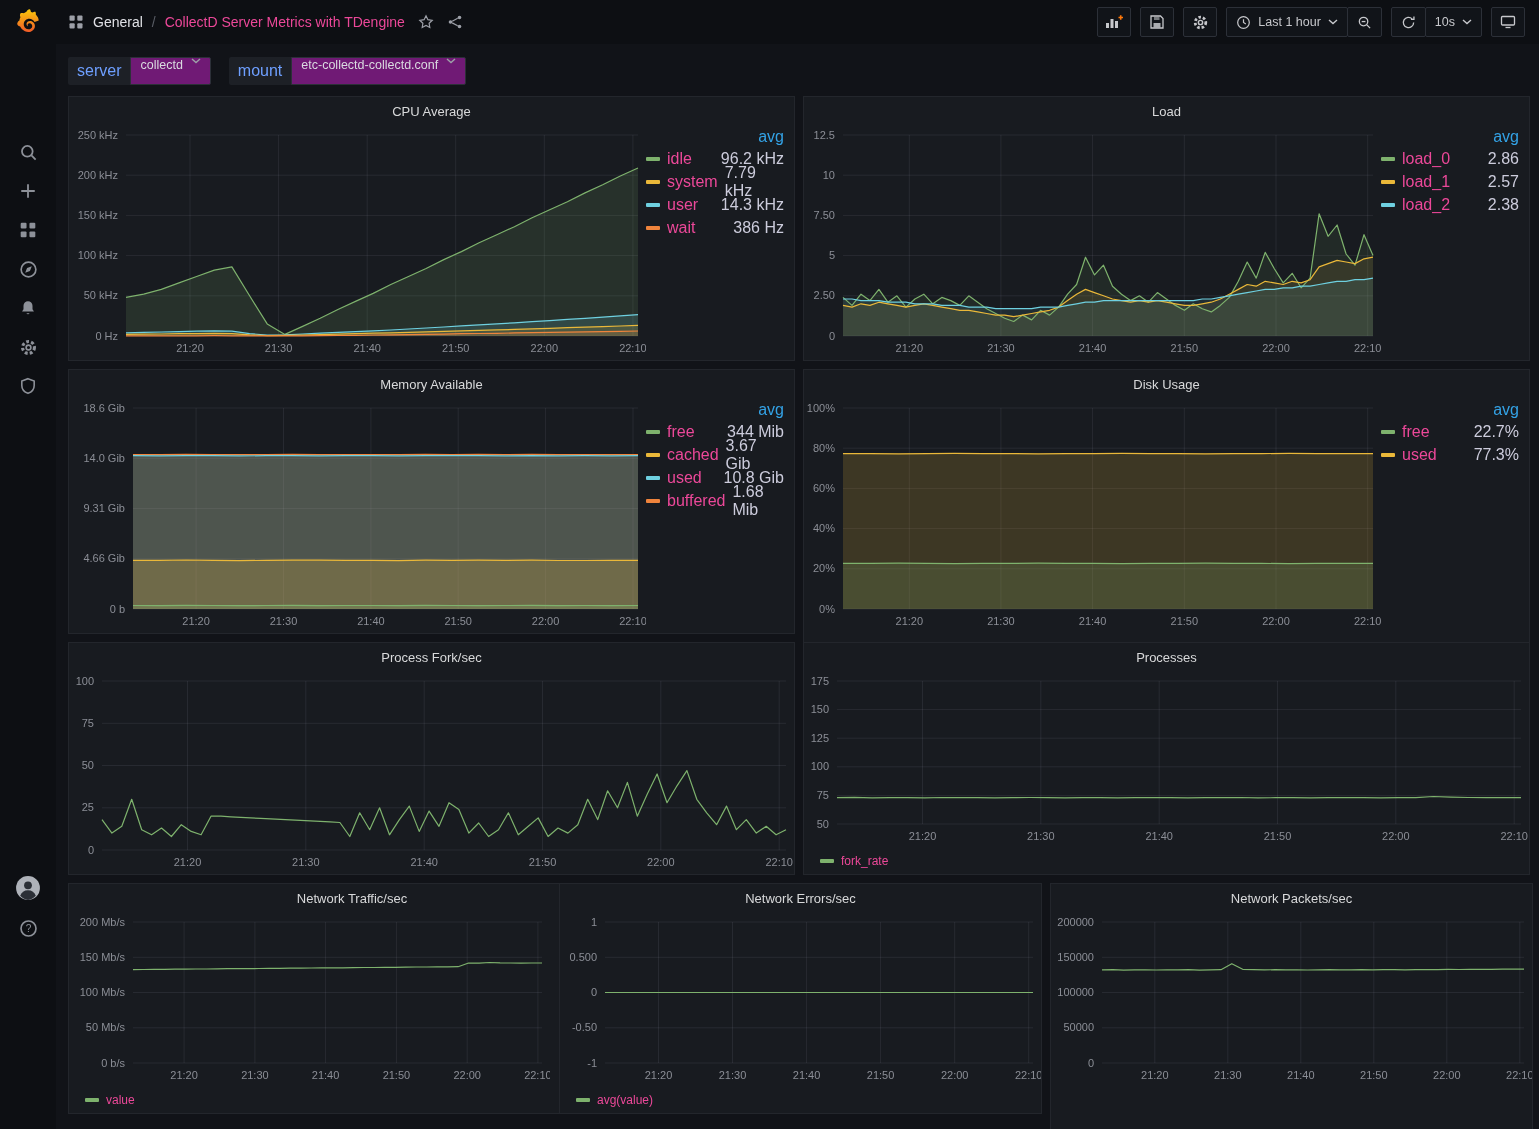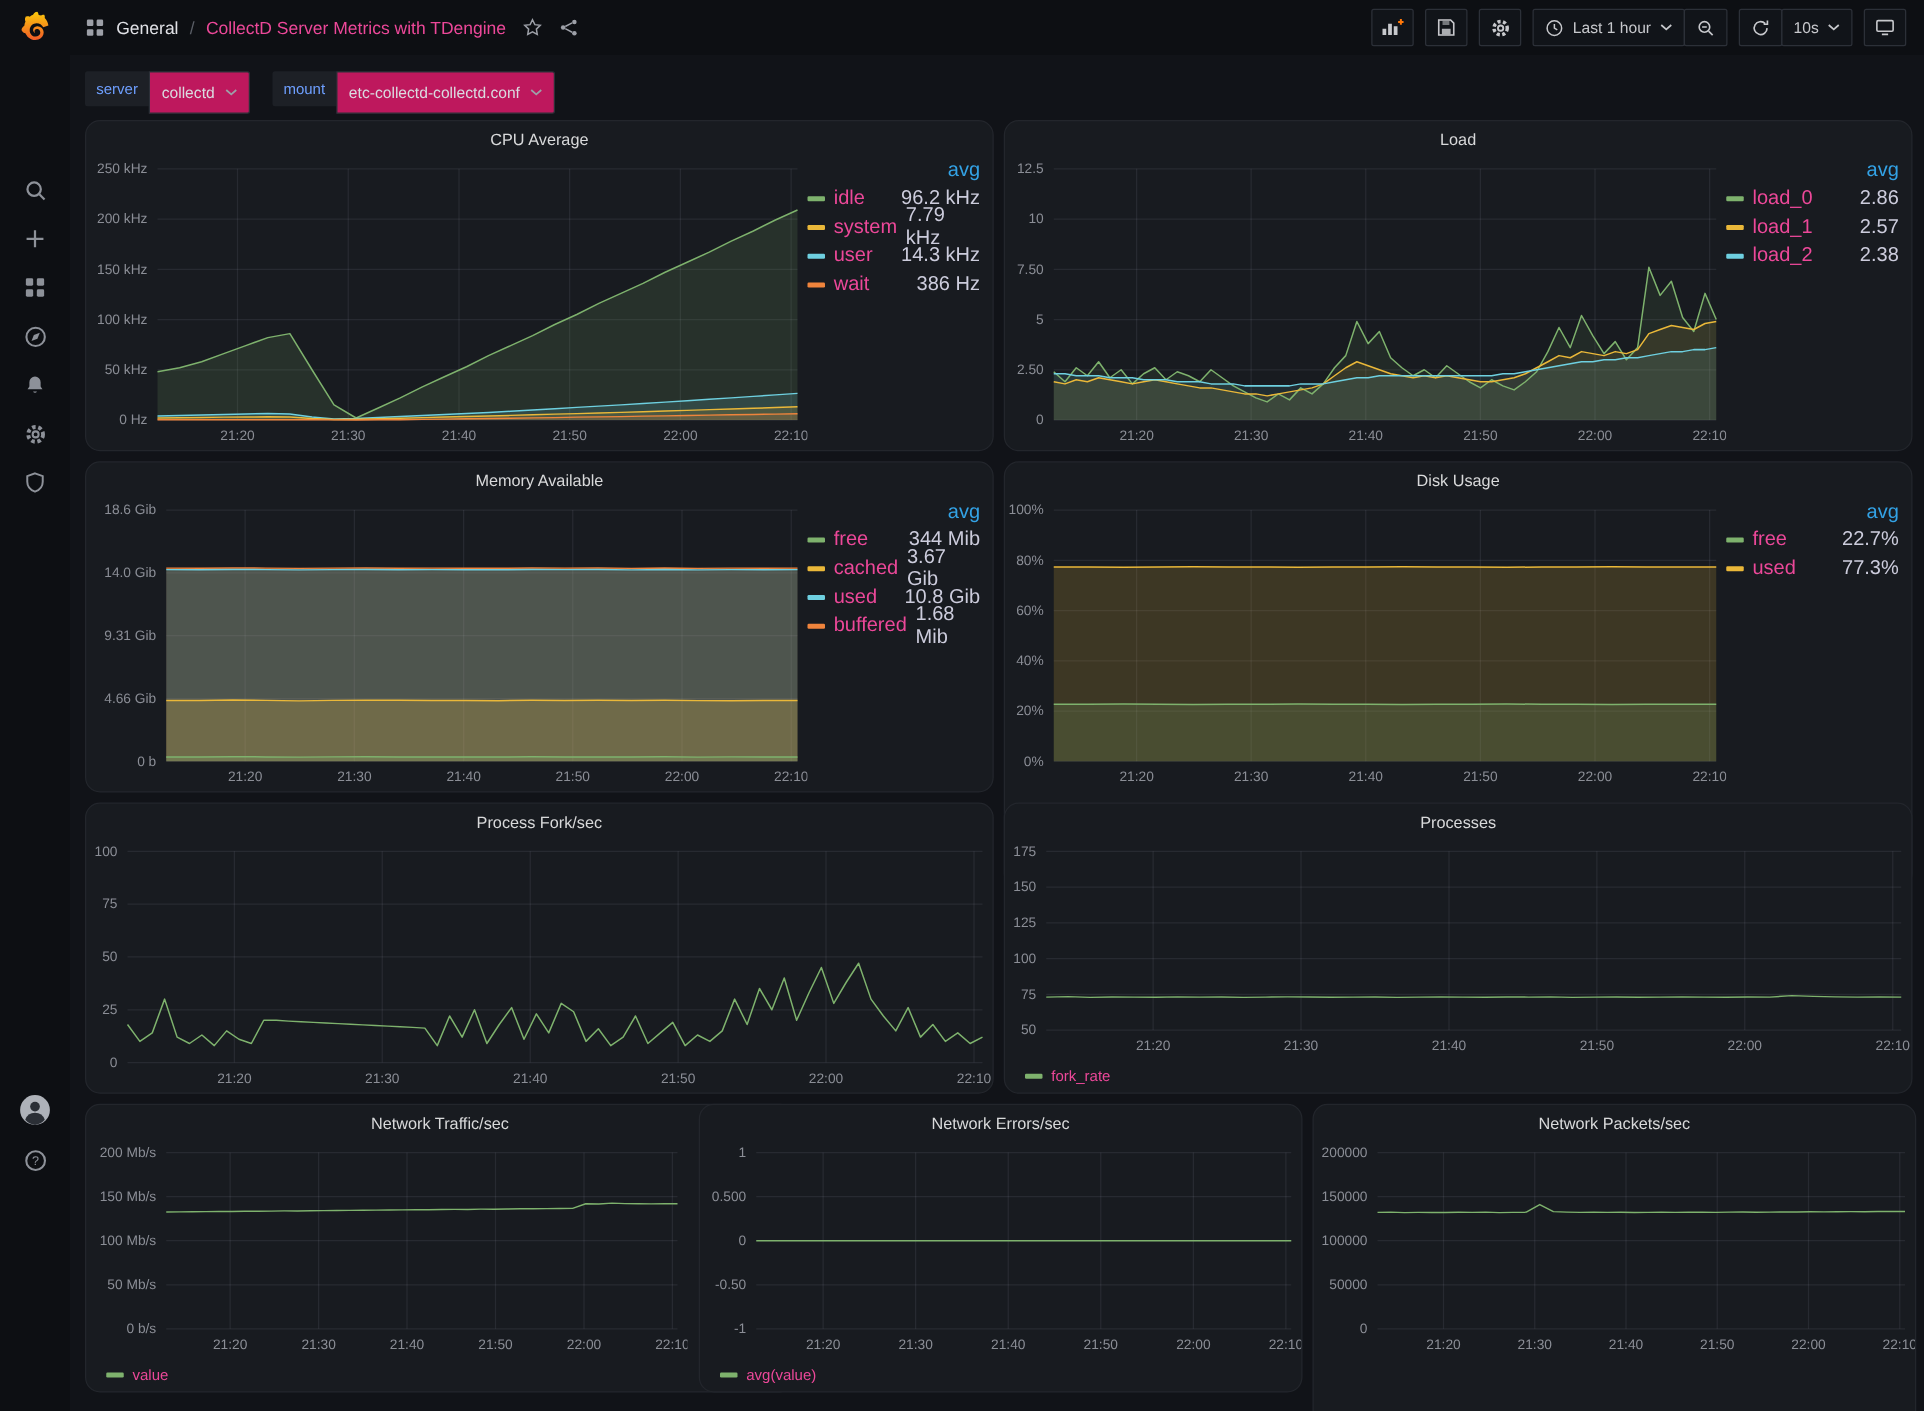--- a/index.html
+++ b/index.html
@@ -23,26 +23,26 @@
   .sq-btn{width:34px;padding:0}
   .btn-group{display:flex}
   .btn-group .bar-btn + .bar-btn{margin-left:-1px}
   
   #sidebar{position:absolute;top:44px;left:0;width:56px;height:1085px;background:#0d0f13;z-index:15}
   .side-icon{position:absolute;left:0;width:56px;height:32px;display:flex;align-items:center;
     justify-content:center;color:#8d9199;cursor:pointer}
   
   #var-row{position:absolute;top:57px;left:68px;display:flex;gap:18px;align-items:center;z-index:5}
   .var-chip{display:flex;align-items:stretch}
-  .var-label{background:#1d2026;color:#6e9fff;font-size:12px;display:flex;align-items:center;
+  .var-label{background:#1d2026;color:#6e9fff;font-size:16px;display:flex;align-items:center;
     padding:0 9px;height:28px;border-radius:2px 0 0 2px}
-  .var-value{border:1px solid #2c3038;background:#be185d;color:#dadbe0;font-size:12.5px;
-    display:flex;align-items:center;gap:8px;padding:16px 9px;height:28px;border-radius:0 2px 2px 0;cursor:pointer}
+  .var-value{border:1px solid #2c3038;background:#701a75;color:#dadbe0;font-size:12.5px;
+    display:flex;align-items:flex-start;gap:8px;padding:0 9px;height:28px;border-radius:0 2px 2px 0;cursor:pointer}
   
-  .panel{position:absolute;background:#181b20;border:1px solid #23262c;border-radius:12px;
+  .panel{position:absolute;background:#181b20;border:1px solid #23262c;border-radius:0;
     display:flex;flex-direction:column;z-index:1}
   .panel-header{height:28px;flex:0 0 28px;display:flex;align-items:center;justify-content:center;
     font-size:13px;color:#d8d9da;cursor:pointer}
   .panel-body{flex:1;display:flex;min-height:0}
   .chart-wrap{flex:1;position:relative;min-width:0}
   .legend-right{width:148px;flex:0 0 148px;padding:2px 10px 0 0;font-size:16px}
   .lg-head{text-align:right;color:#33a2e5;height:20px;line-height:20px;cursor:pointer}
   .lg-row{display:flex;align-items:center;height:23px;gap:7px;cursor:pointer}
   .swatch{width:14px;height:4px;border-radius:1px;flex:0 0 auto}
   .lg-name{color:#ec4899}

